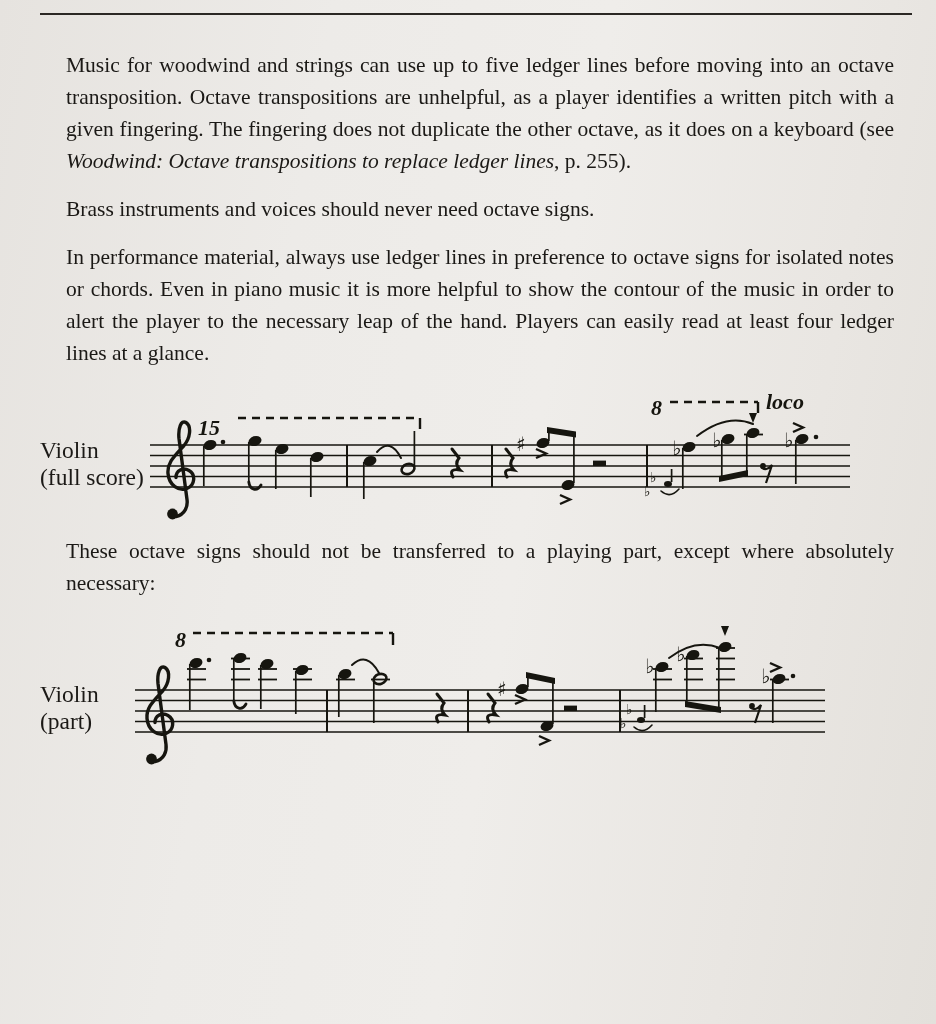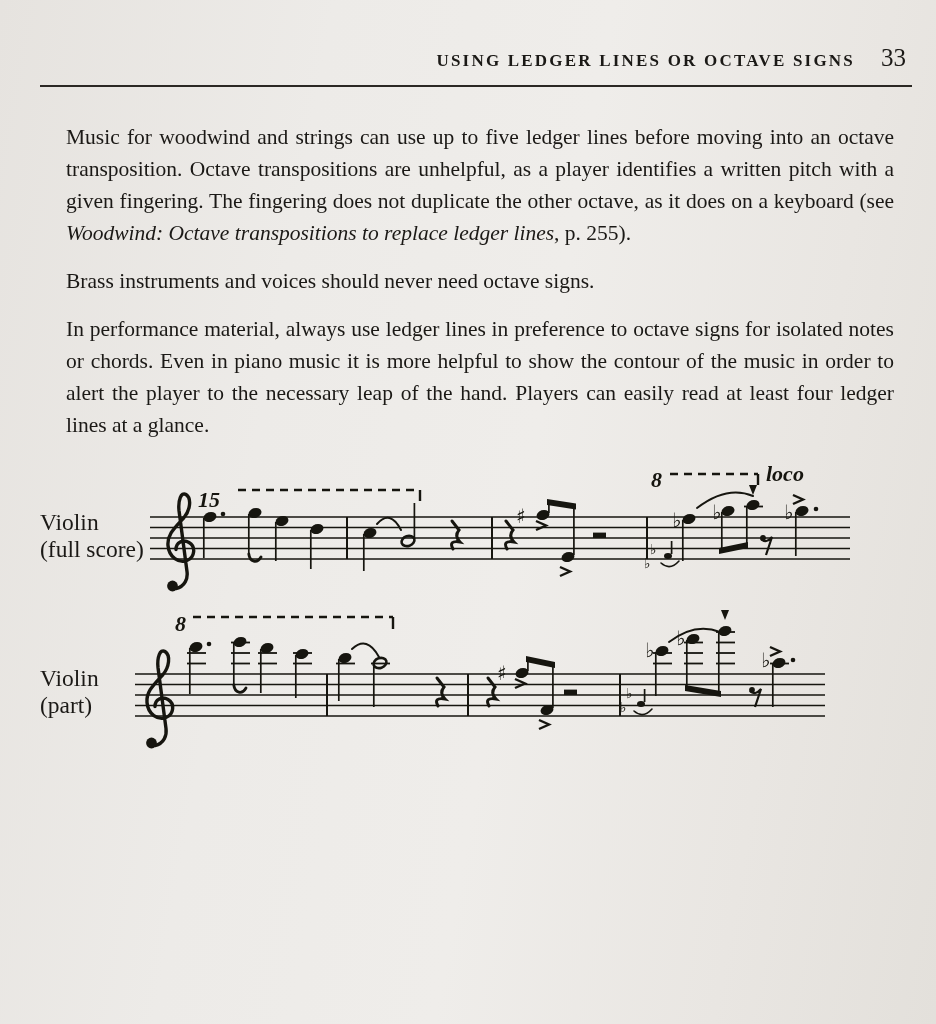--- a/index.html
+++ b/index.html
@@ -34,24 +34,20 @@
   .flag{fill:none;stroke:#16150f;stroke-width:2.8;stroke-linecap:round;}
   .oct{font-family:"Liberation Serif",serif;font-style:italic;font-weight:bold;font-size:22px;fill:#16150f;}
   .accg{font-family:"DejaVu Sans",sans-serif;font-size:20px;fill:#16150f;}
   .accs{font-family:"DejaVu Sans",sans-serif;font-size:14px;fill:#16150f;}
 </style>
 </head>
 <body>
 
 <div class="page">
 
-  <div class="hdr">
-    <span class="hdr-title">USING LEDGER LINES OR OCTAVE SIGNS</span>
-    <span class="hdr-num">33</span>
-  </div>
   <hr class="rule">
 
   <div class="content">
     <p class="body-par first"><span>Music for woodwind and strings can use up to five ledger lines before moving into an octave transposition. Octave transpositions are unhelpful, as a player identifies a written pitch with a given fingering. The fingering does not duplicate the other octave, as it does on a keyboard (see </span><span class="it">Woodwind: Octave transpositions to replace ledger lines</span><span>, p. 255).</span></p>
 
     <p class="body-par">Brass instruments and voices should never need octave signs.</p>
 
 
     <p class="body-par">In performance material, always use ledger lines in preference to octave signs for isolated notes or chords. Even in piano music it is more helpful to show the contour of the music in order to alert the player to the necessary leap of the hand. Players can easily read at least four ledger lines at a glance.</p>
 
@@ -171,20 +167,23 @@
         <text class="oct" x="616" y="24">loco</text>
         <text class="accg" x="634" y="62">♭</text>
         <use href="#nh" x="652" y="54"></use>
           <use href="#acc" transform="translate(643,38)"></use>
         <circle cx="666" cy="52" r="2.3"></circle>
           <line class="stem" x1="645.8" y1="55" x2="645.8" y2="99"></line>
       </g>
     </svg>
   </div>
 
+  <div class="content">
+    <p class="body-par after-ex">These octave signs should not be transferred to a playing part, except where absolutely necessary:</p>
+  </div>
 
   <div class="ex ex2">
     <div class="ex-label">
       <div>Violin</div>
       <div>(part)</div>
     </div>
     <svg class="music" width="690" height="150" viewBox="0 0 690 150">
       <g>
         <line class="sl" x1="0" y1="75" x2="690" y2="75"></line>
         <line class="sl" x1="0" y1="85.5" x2="690" y2="85.5"></line>

